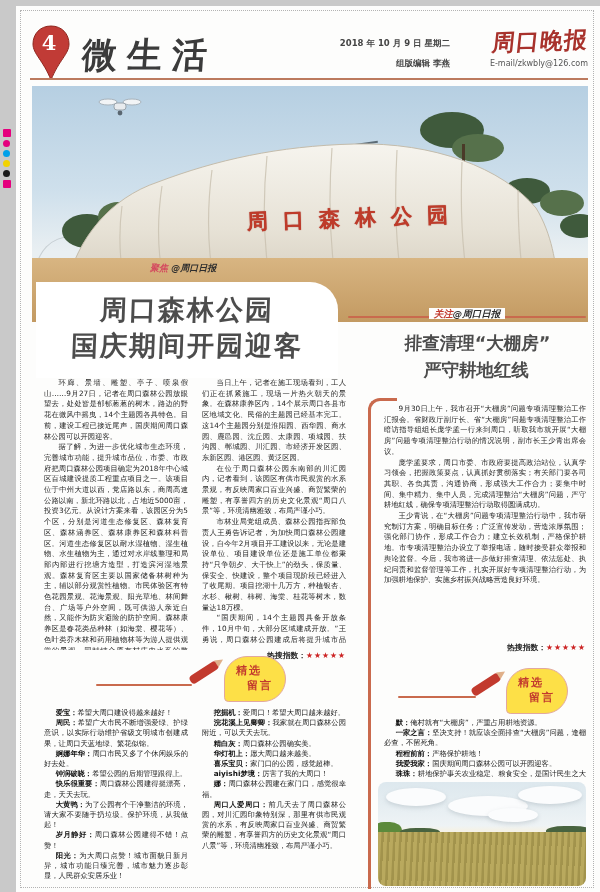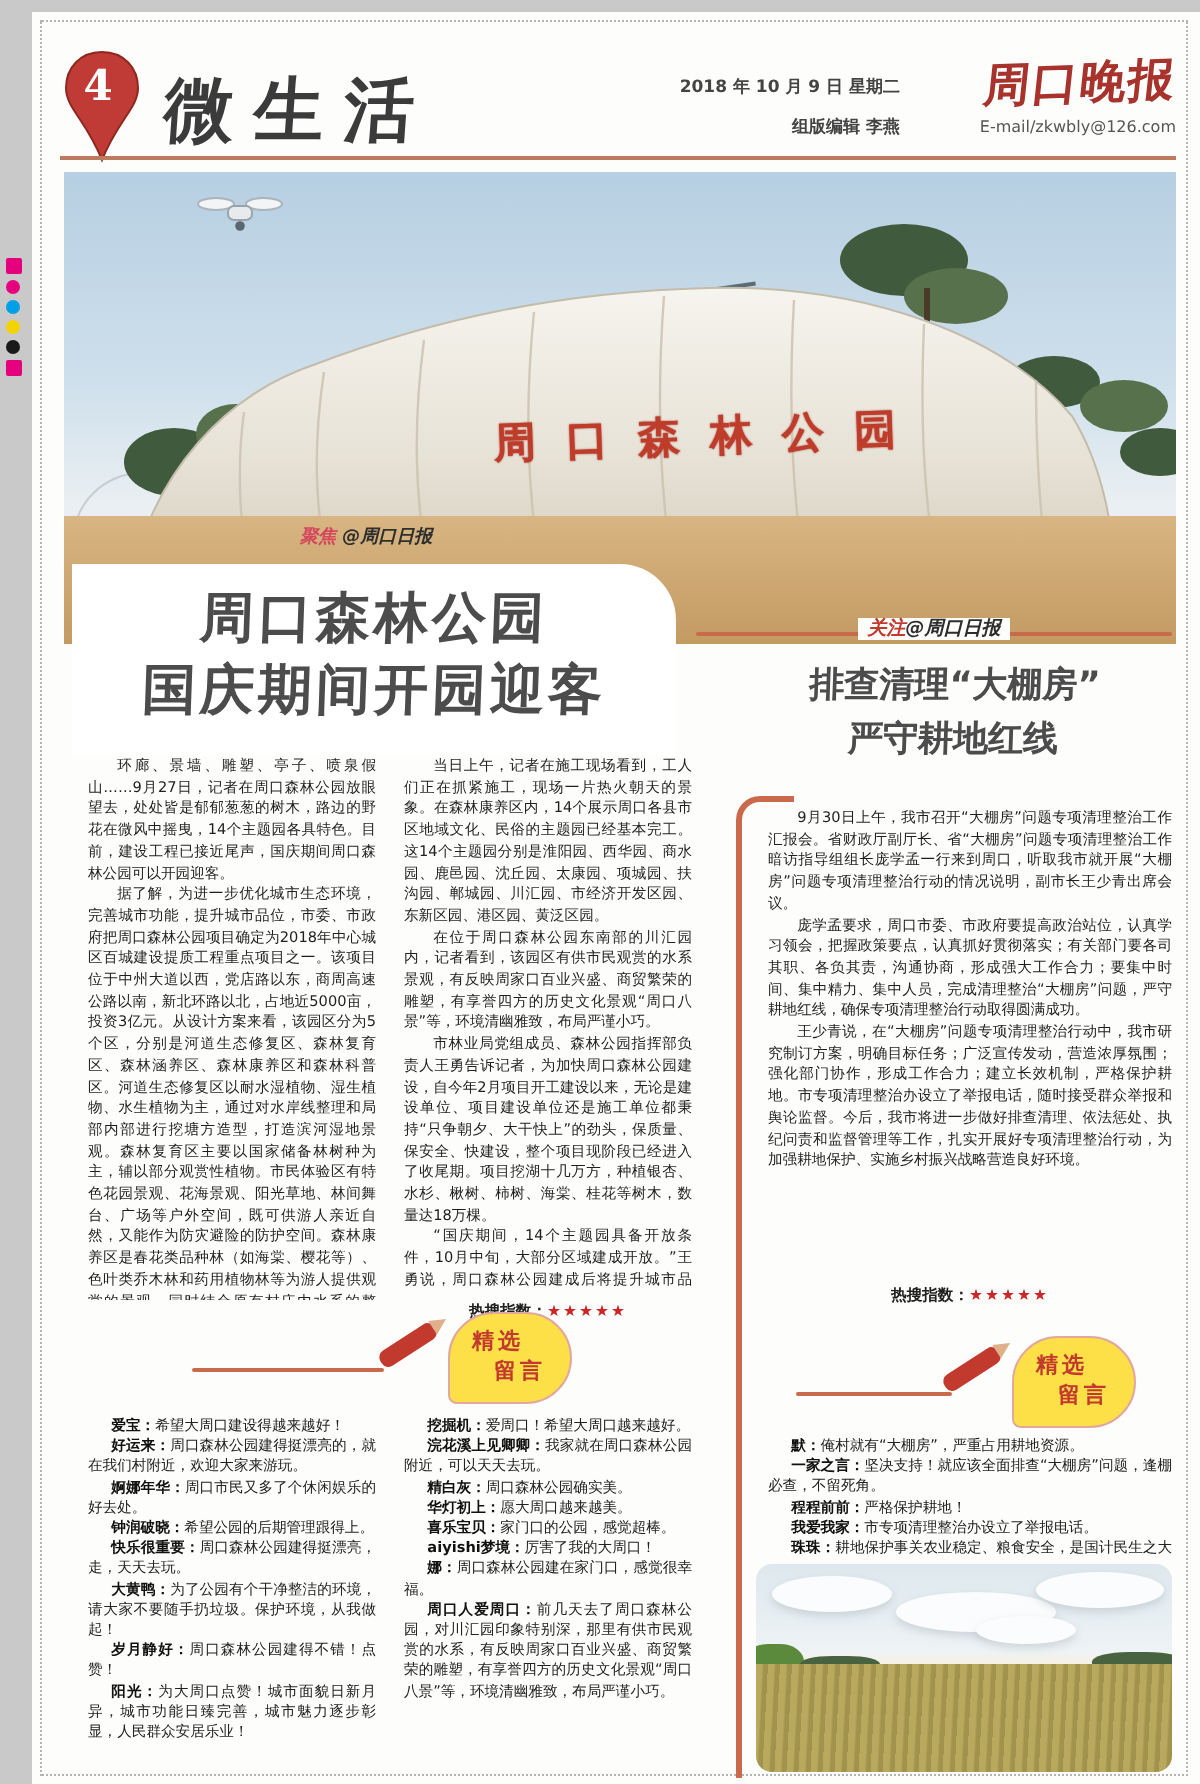--- a/index.html
+++ b/index.html
@@ -31,21 +31,21 @@
   #photo-caption .handle{color:#2e2e2e;}
 
   
   #headline-box{position:absolute;left:20px;top:276px;width:302px;height:96px;background:#fff;border-radius:0 28px 0 0;}
   .main-hl{width:100%;text-align:center;font-weight:900;color:#4c4c4c;font-size:27px;line-height:36px;letter-spacing:2px;transform:skewX(-2deg);}
   #headline-box .inner{padding-top:10px;}
 
   
   .bodycol{position:absolute;font-size:7.3px;line-height:10.7px;color:#1f1f1f;text-align:justify;overflow:hidden;}
   .bodycol p{margin:0;text-indent:2em;}
-  .hot{position:absolute;font-size:7.8px;color:#1f1f1f;font-weight:bold;text-align:center;}
+  .hot{position:absolute;font-size:7.8px;color:#1f1f1f;font-weight:bold;text-align:right;}
   .hot .stars{color:#cc2525;letter-spacing:1px;}
 
   
   .bline{position:absolute;height:2px;background:#c96a4d;border-radius:2px;}
   .pencil{position:absolute;width:32px;height:9px;background:#c23a2e;border-radius:4px;transform:rotate(-33deg);}
   .pencil:after{content:"";position:absolute;right:-7px;top:0;border-top:4.5px solid transparent;border-bottom:4.5px solid transparent;border-left:8px solid #e0b08a;}
   .bubble{position:absolute;width:60px;height:44px;background:#fde047;border:1.5px solid #e2a89f;border-radius:26px 26px 26px 5px;}
   .bubble .l1{position:absolute;left:11px;top:6px;color:#c23a2e;font-weight:900;font-size:11px;letter-spacing:2px;}
   .bubble .l2{position:absolute;left:22px;top:21px;color:#c23a2e;font-weight:900;font-size:11px;letter-spacing:2px;}
 
@@ -181,21 +181,21 @@
     <div class="pencil" style="left:172px;top:662px;"></div>
     <div class="bubble" style="left:208px;top:650px;">
       <span class="l1">精选</span>
       <span class="l2">留言</span>
     </div>
   </div>
 
   <div class="comments" style="left:28px;top:702px;width:144px;height:176px;">
 
   <p class="comment"><b>爱宝：</b><span>希望大周口建设得越来越好！</span></p>
-      <p class="comment"><b>好运来：</b><span>周口森林公园建得挺漂亮的，就在我们村附近，欢迎大家来游玩。</span></p>
+      <p class="comment"><b>周民：</b><span>希望广大市民不断增强爱绿、护绿意识，以实际行动维护省级文明城市创建成果，让周口天蓝地绿、繁花似锦。</span></p>
       <p class="comment"><b>婀娜年华：</b><span>周口市民又多了个休闲娱乐的好去处。</span></p>
       <p class="comment"><b>钟润破晓：</b><span>希望公园的后期管理跟得上。</span></p>
       <p class="comment"><b>快乐很重要：</b><span>周口森林公园建得挺漂亮，走，天天去玩。</span></p>
       <p class="comment"><b>大黄鸭：</b><span>为了公园有个干净整洁的环境，请大家不要随手扔垃圾。保护环境，从我做起！</span></p>
       <p class="comment"><b>岁月静好：</b><span>周口森林公园建得不错！点赞！</span></p>
       <p class="comment"><b>阳光：</b><span>为大周口点赞！城市面貌日新月异，城市功能日臻完善，城市魅力逐步彰显，人民群众安居乐业！</span></p>
     </div>
   <div class="comments" style="left:186px;top:702px;width:144px;height:176px;">
 
   <p class="comment"><b>挖掘机：</b><span>爱周口！希望大周口越来越好。</span></p>
@@ -236,21 +236,21 @@
       <span class="l1">精选</span>
       <span class="l2">留言</span>
     </div>
   </div>
 
   <div class="comments" style="left:368px;top:712px;width:202px;height:62px;">
 
   <p class="comment"><b>默：</b><span>俺村就有“大棚房”，严重占用耕地资源。</span></p>
       <p class="comment"><b>一家之言：</b><span>坚决支持！就应该全面排查“大棚房”问题，逢棚必查，不留死角。</span></p>
       <p class="comment"><b>程程前前：</b><span>严格保护耕地！</span></p>
-      <p class="comment"><b>我爱我家：</b><span>市专项清理整治办设立了举报电话。</span></p>
+      <p class="comment"><b>我爱我家：</b><span>国庆期间周口森林公园可以开园迎客。</span></p>
       <p class="comment"><b>珠珠：</b><span>耕地保护事关农业稳定、粮食安全，是国计民生之大事。</span></p>
     </div>
 
   <div id="farm-photo">
     <div class="cloud" style="left:8px;top:6px;width:60px;height:18px;"></div>
     <div class="cloud" style="left:70px;top:14px;width:80px;height:20px;"></div>
     <div class="cloud" style="left:140px;top:4px;width:64px;height:18px;"></div>
     <div class="cloud" style="left:110px;top:26px;width:50px;height:14px;"></div>
     <div class="hedgerow" style="left:-6px;top:40px;width:30px;height:22px;background:#5c8a3c;"></div>
     <div class="hedgerow" style="left:22px;top:46px;width:40px;height:10px;"></div>

